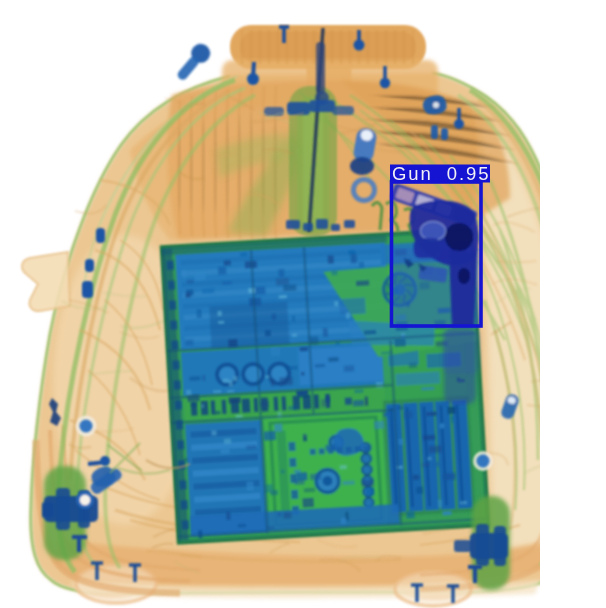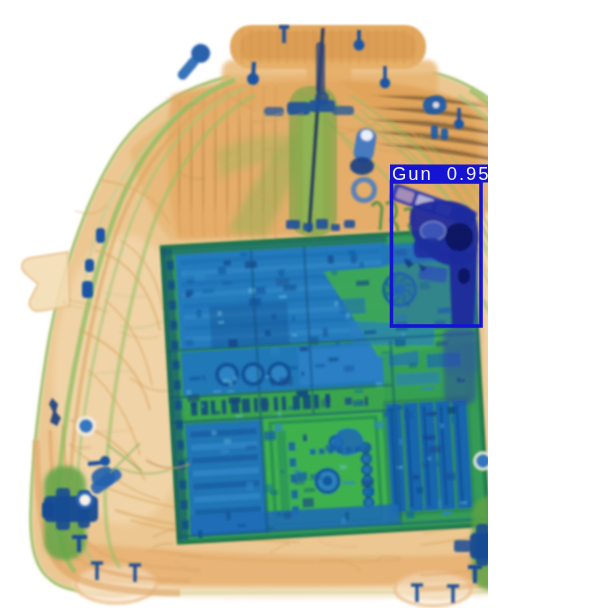--- a/index.html
+++ b/index.html
@@ -1,16 +1,16 @@
 <!DOCTYPE html>
 <html><head>
 <meta charset="utf-8">
 <style>
   html,body{margin:0;padding:0;background:#ffffff;}
-  #scene{width:488px;height:608px;position:relative;overflow:hidden;background:#c2410c;
+  #scene{width:540px;height:608px;position:relative;overflow:hidden;background:#c2410c;
          font-family:"Liberation Sans",sans-serif;}
   svg{display:block;}
 </style>
 </head>
 <body>
 <div id="scene">
 <svg width="606" height="608" viewBox="0 0 606 608" xmlns="http://www.w3.org/2000/svg">
 <defs>
   <filter id="soft1" x="-20%" y="-20%" width="140%" height="140%">
           <feGaussianBlur stdDeviation="2.2"></feGaussianBlur>

